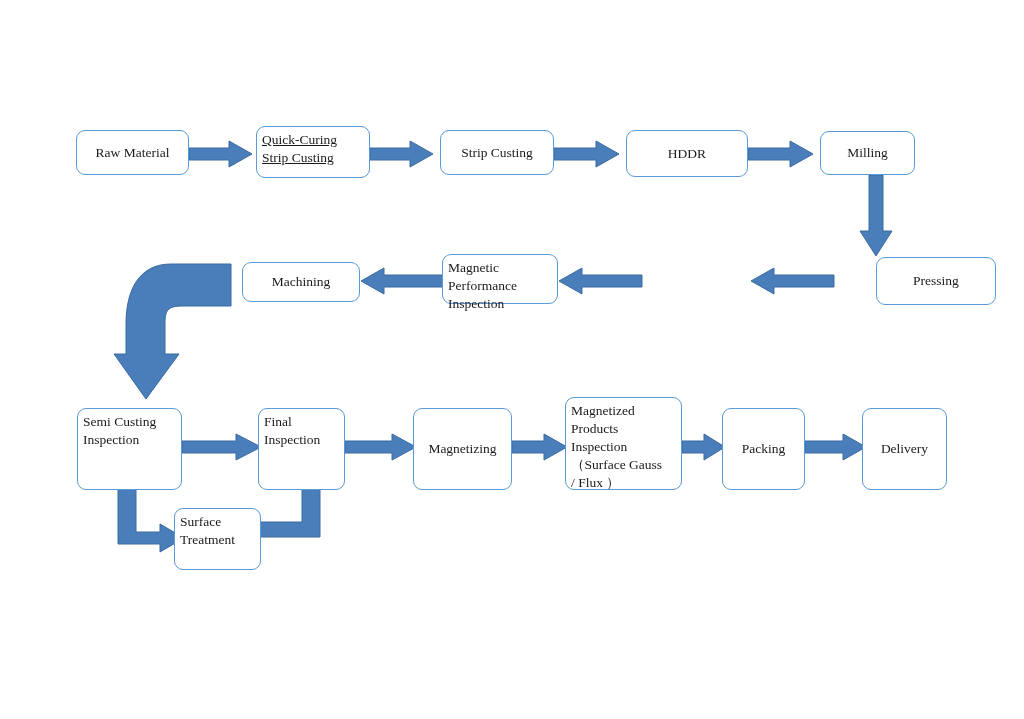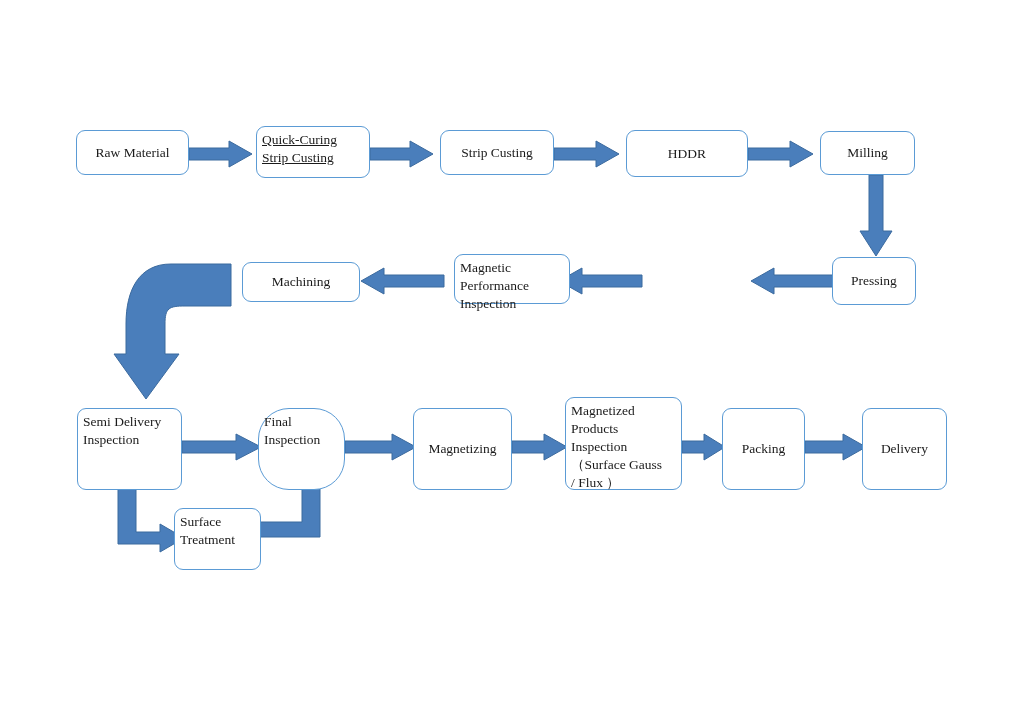--- a/index.html
+++ b/index.html
@@ -201,41 +201,41 @@
   </div>
 
   <div class="node" style="left:626px; top:130px; width:122px; height:47px;">
     <span class="lbl">HDDR</span>
   </div>
 
   <div class="node" style="left:820px; top:131px; width:95px; height:44px;">
     <span class="lbl">Milling</span>
   </div>
 
-  <div class="node" style="left:832px; top:257px; width:84px; height:48px;">
+  <div class="node" style="left:876px; top:257px; width:120px; height:48px;">
     <span class="lbl">Pressing</span>
   </div>
 
 
-  <div class="node left" style="left:442px; top:254px; width:116px; height:50px;margin-left:12px;">
+  <div class="node left" style="left:442px; top:254px; width:116px; height:50px;">
     <span class="lbl">Magnetic
 Performance
 Inspection</span>
   </div>
 
   <div class="node" style="left:242px; top:262px; width:118px; height:40px;">
     <span class="lbl">Machining</span>
   </div>
 
   <div class="node left" style="left:77px; top:408px; width:105px; height:82px;">
-    <span class="lbl">Semi Delivery
+    <span class="lbl">Semi Custing
 Inspection</span>
   </div>
 
-  <div class="node left" style="left:258px; top:408px; width:87px; height:82px;border-radius:31px;">
+  <div class="node left" style="left:258px; top:408px; width:87px; height:82px;">
     <span class="lbl">Final
 Inspection</span>
   </div>
 
   <div class="node" style="left:413px; top:408px; width:99px; height:82px;">
     <span class="lbl">Magnetizing</span>
   </div>
 
   <div class="node left" style="left:565px; top:397px; width:117px; height:93px;">
     <span class="lbl">Magnetized

